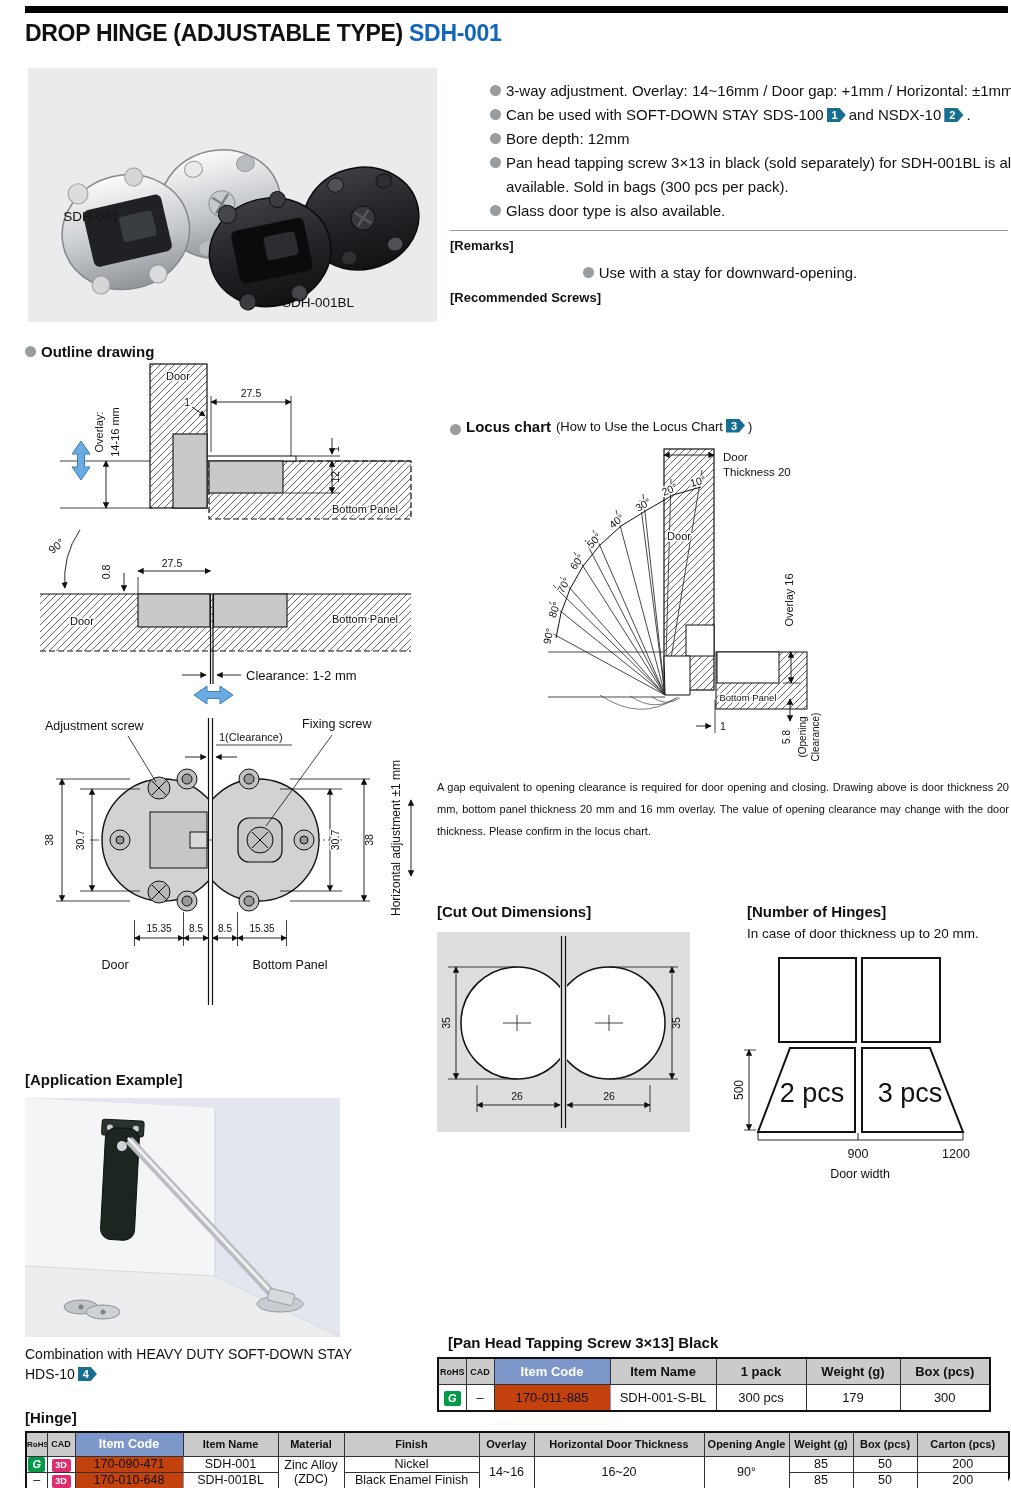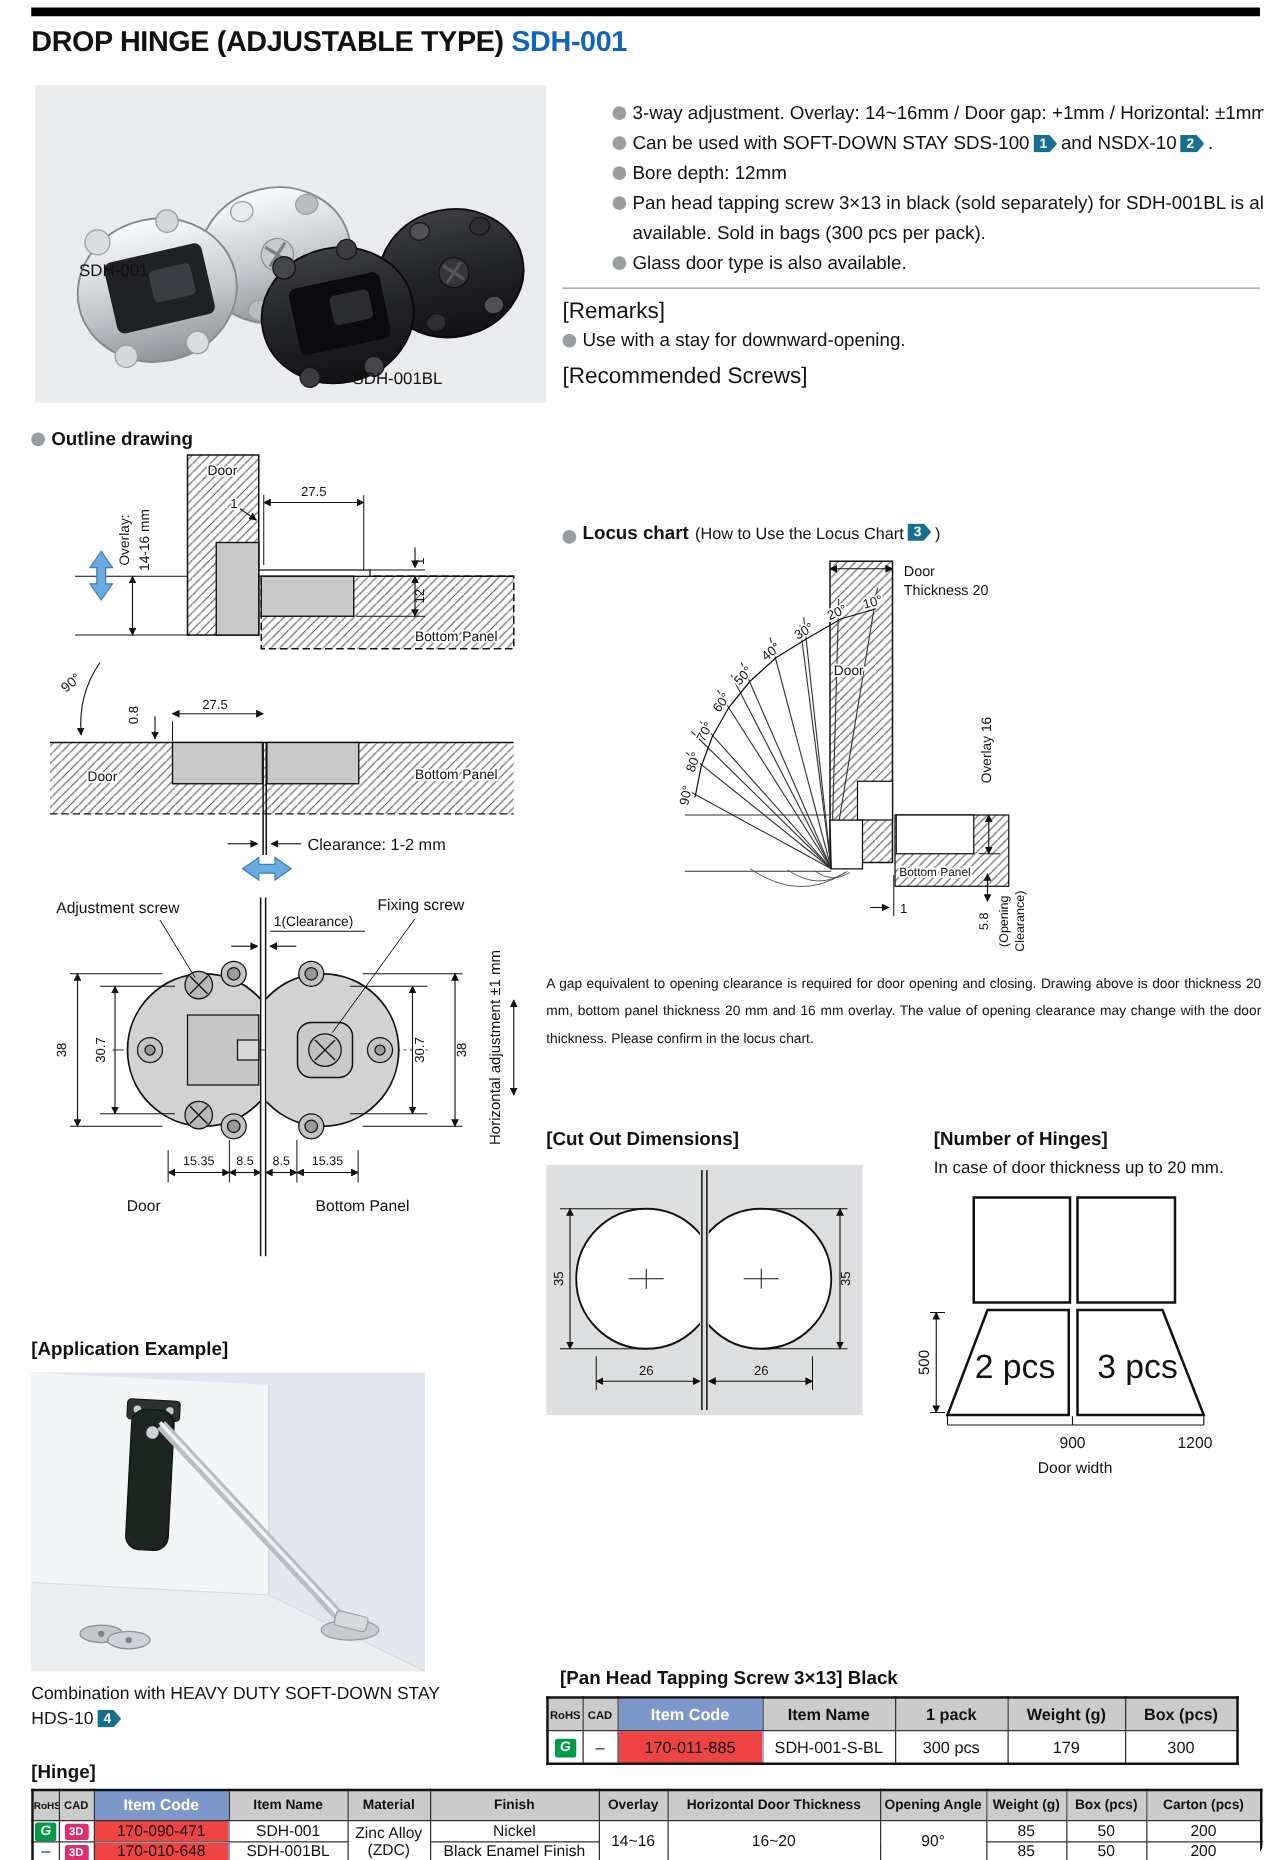--- a/index.html
+++ b/index.html
@@ -14,21 +14,21 @@
   
   #product-photo{left:28px;top:68px;width:409px;height:254px;background:#e9ebec;}
   
   #features{left:450px;top:64px;width:560px;font-size:15px;line-height:24px;}
   #features li{list-style:none;display:flex;margin:0;padding:0;}
   .dot{display:inline-block;width:11px;height:11px;border-radius:50%;background:#9a9da0;margin:6px 5px 0 0;flex:none;}
   .badge{display:inline-block;background:#166f90;color:#fff;font-size:11px;font-weight:bold;
          line-height:14px;padding:0 8px 0 5px;margin:0 3px;
          clip-path:polygon(0 0,68% 0,100% 50%,68% 100%,0 100%);transform:translateY(-1px);}
   #divider1{left:450px;top:230px;width:558px;height:1px;background:#999;}
-  .sec-head{font-size:18px;font-weight:normal;}
+  .sec-head{font-size:13px;font-weight:bold;}
   .sub-item{display:flex;font-size:15px;line-height:22px;}
   
   .gdot-head{display:flex;align-items:center;font-size:15px;font-weight:bold;}
   .gdot-head .dot{margin-top:0;}
   svg{position:absolute;overflow:visible;}
   svg text{font-family:"Liberation Sans",sans-serif;fill:#111;}
   .halo{paint-order:stroke;stroke:#fff;stroke-width:3px;stroke-linejoin:round;}
   .lbl{font-size:11px;}
   .dimt{font-size:10.5px;}
   .dln{stroke:#111;stroke-width:0.9;fill:none;}
@@ -40,21 +40,21 @@
   .brk-head{font-size:15px;font-weight:bold;white-space:nowrap;}
   #nh-sub{left:747px;top:926px;font-size:13.5px;}
   
   #app-caption{left:25px;top:1344px;width:330px;font-size:14px;line-height:20px;}
   
   table.cat{border-collapse:collapse;table-layout:fixed;text-align:center;background:#fff;}
   table.cat td{border:1px solid #333;padding:0;overflow:hidden;white-space:nowrap;}
   table.cat{border:2px solid #111;}
   .hd{background:#cbcbcb;font-weight:bold;}
   .hd-code{background:#7e97cb;color:#fff;font-weight:bold;}
-  .cell-code{background:#ef4444;border-left:1px solid #7e97cb !important;border-right:1px solid #7e97cb !important;}
+  .cell-code{background:#c2410c;border-left:1px solid #7e97cb !important;border-right:1px solid #7e97cb !important;}
   #screw-table{left:437px;top:1357px;width:552px;font-size:13px;}
   #screw-table td{height:25px;}
   #hinge-table{left:25px;top:1431px;width:983px;font-size:12.5px;}
   #hinge-table .hd{font-size:11px;}
   #hinge-table td{height:15px;}
   .g-badge{display:inline-block;width:17px;height:15px;background:#009a49;color:#fff;
            font-size:11px;font-weight:bold;font-style:italic;line-height:15px;text-align:center;border-radius:2px;}
   .d3-badge{display:inline-block;width:19px;height:13px;background:#dd2f6e;color:#fff;
             font-size:9px;font-weight:bold;line-height:13px;text-align:center;border-radius:2px;}
   .small-dim{font-size:10px;}
@@ -139,21 +139,21 @@
         <span>Pan head tapping screw 3×13 in black (sold separately) for SDH-001BL is also available. Sold in bags (300 pcs per pack).</span>
       </li>
     <li>
         <span class="dot"></span>
         <span>Glass door type is also available.</span>
       </li>
   </ul>
   <div class="abs" id="divider1"></div>
 
   <div class="abs sec-head" style="left:450px;top:238px;">[Remarks]</div>
-  <div class="abs sub-item" style="left:450px;top:262px;width:540px;">
+  <div class="abs sub-item" style="left:450px;top:262px;width:540px;justify-content:center;">
       <span class="dot" style="margin-top:5px"></span>
       <span>Use with a stay for downward-opening.</span>
     </div>
   <div class="abs sec-head" style="left:450px;top:290px;">[Recommended Screws]</div>
 
   <div class="abs gdot-head" style="left:25px;top:343px;justify-content:flex-end;">
     <span class="dot"></span>
       <span>Outline drawing</span>
   </div>
 

